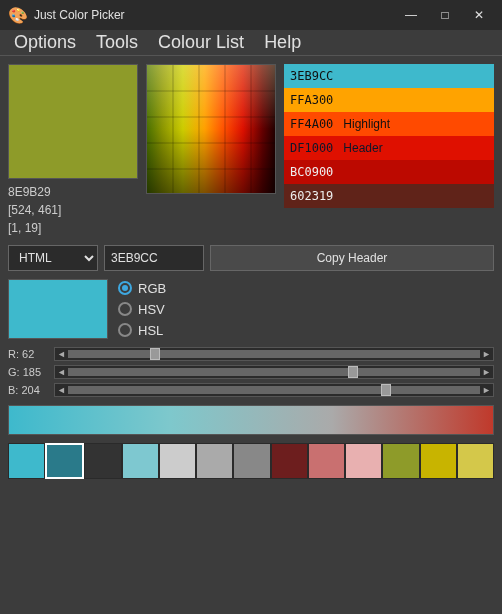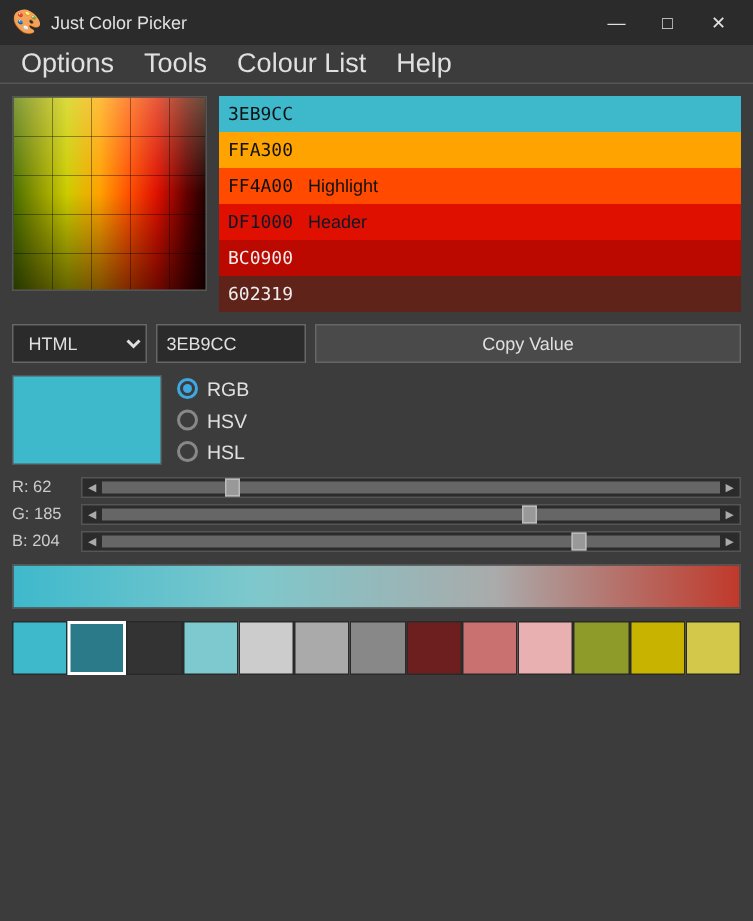--- a/index.html
+++ b/index.html
@@ -307,20 +307,28 @@
   <div class="menu-item">Options</div>
   <div class="menu-item">Tools</div>
   <div class="menu-item">Colour List</div>
   <div class="menu-item">Help</div>
 </div>
 
 <div id="main">
 
   <div id="top-section">
 
+    <div id="color-display-area">
+      <div id="current-color-box"></div>
+      <div id="color-info">
+        <div>8E9B29</div>
+        <div>[524, 461]</div>
+        <div>[1, 19]</div>
+      </div>
+    </div>
 
     <div id="picker-area">
       <div id="picker-gradient" style="background: linear-gradient(rgba(255, 255, 200, 0.3) 0%, transparent 50%, rgba(0, 0, 0, 0.5) 100%), linear-gradient(to right, rgb(74, 112, 0) 0%, rgb(138, 149, 0) 12%, rgb(204, 204, 0) 28%, rgb(255, 160, 0) 45%, rgb(255, 80, 0) 60%, rgb(221, 16, 0) 75%, rgb(102, 0, 0) 90%, rgb(34, 0, 0) 100%);">
         <svg id="picker-grid" xmlns="http://www.w3.org/2000/svg">
 
           <line x1="26" y1="0" x2="26" y2="130" stroke="rgba(0,0,0,0.5)" stroke-width="0.5"></line>
           <line x1="52" y1="0" x2="52" y2="130" stroke="rgba(0,0,0,0.5)" stroke-width="0.5"></line>
           <line x1="78" y1="0" x2="78" y2="130" stroke="rgba(0,0,0,0.5)" stroke-width="0.5"></line>
           <line x1="104" y1="0" x2="104" y2="130" stroke="rgba(0,0,0,0.5)" stroke-width="0.5"></line>
 
@@ -361,21 +369,21 @@
   </div>
 
   <div id="controls-row">
     <select id="format-select">
       <option>HTML</option>
       <option>HEX</option>
       <option>RGB</option>
       <option>HSL</option>
     </select>
     <input id="hex-input" type="text" value="3EB9CC" style="">
-    <button id="copy-btn">Copy Value</button>
+    <button id="copy-btn">Copy Header</button>
   </div>
 
   <div id="preview-row">
     <div id="large-color-preview"></div>
     <div id="radio-group">
       <label class="radio-option">
         <div class="radio-circle selected"></div>
         <span>RGB</span>
       </label>
       <label class="radio-option">

